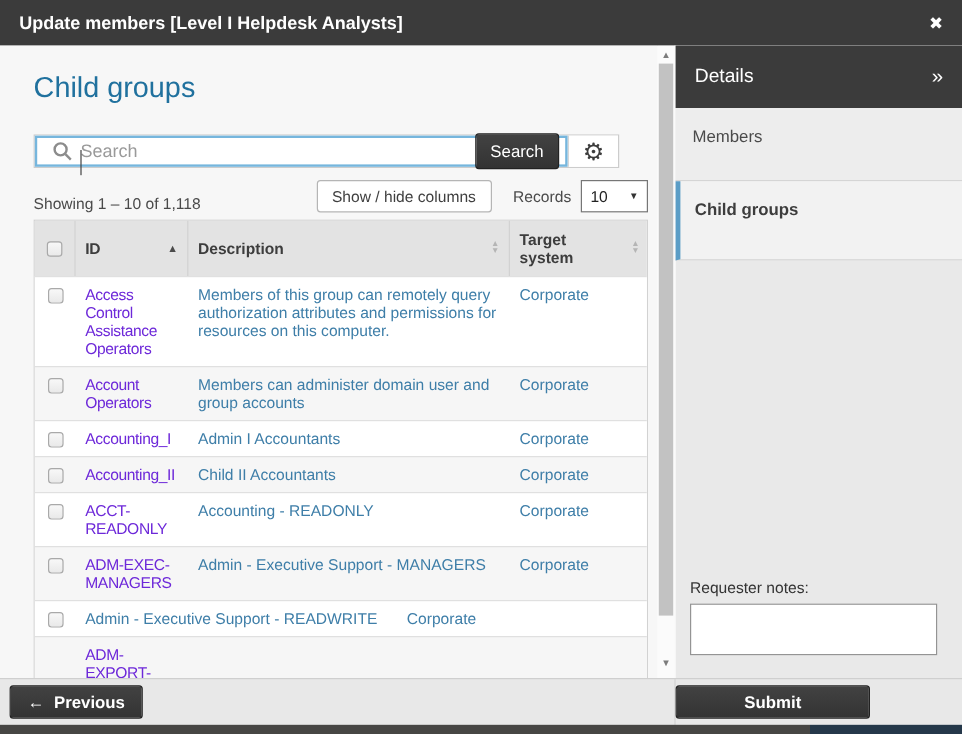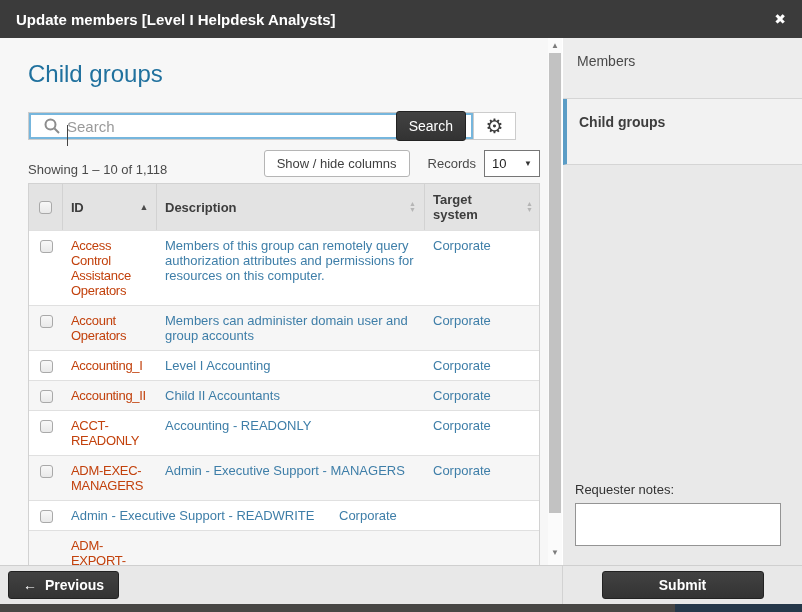--- a/index.html
+++ b/index.html
@@ -41,21 +41,21 @@
 
   
   .table { margin-top:6px; width:512px; border:1px solid #d2d2d2; background:#fff; }
   .t-head { display:flex; background:#e3e3e3; }
   .t-head .cell { padding:8px 8px; font-weight:bold; color:#3d3d3d; display:flex; align-items:center; border-right:1px solid #d2d2d2; }
   .t-head .cell:last-child { border-right:none; }
   .t-row { display:flex; border-top:1px solid #e0e0e0; background:#fff; }
   .t-row:nth-child(even) { background:#f6f6f6; }
   .cell { padding:7px 8px; line-height:15px; }
   .col-cb { width:34px; flex:none; display:flex; align-items:flex-start; justify-content:center; padding-top:9px; }
-  .col-id { width:94px; flex:none; letter-spacing:-0.3px; color:#c2410c; }
+  .col-id { width:94px; flex:none; letter-spacing:-0.3px; color:#6d28d9; }
   .col-desc { width:268px; flex:none; }
   .col-target { width:116px; flex:none; }
   .link { color:#3e7ea8; cursor:pointer; text-decoration:none; }
   .checkbox { width:13px; height:13px; border:1px solid #a9a9a9; border-radius:3px; background:linear-gradient(#f8f8f8,#e9e9e9); cursor:pointer; flex:none; }
   .sort-wrap { margin-left:auto; display:flex; flex-direction:column; align-items:center; padding-left:6px; }
   .sort-asc { font-size:9px; color:#4b4b4b; line-height:9px; }
   .sort-both span { display:block; font-size:7px; color:#b5b5b5; line-height:6px; }
 
   
   .vscroll { width:14px; flex:none; background:#fbfbfb; position:relative; }
@@ -71,21 +71,21 @@
   .sb-item { height:61px; padding:15px 14px 0 14px; font-size:14px; color:#4a4a4a; background:#ededed; border-bottom:1px solid #d5d5d5; cursor:pointer; flex:none; }
   .sb-item.active { height:66px; background:#f2f2f2; border-left:4px solid #5b9dc6; padding-left:12px; font-weight:bold; color:#3d3d3d; }
   .sb-spacer { flex:1; }
   .notes { padding:0 22px 16px 12px; }
   .notes label { display:block; font-size:13px; color:#333; margin-bottom:6px; }
   .notes textarea { width:206px; height:43px; border:1px solid #949494; background:#fff; resize:none; font-family:"Liberation Sans", sans-serif; font-size:13px; padding:3px; }
 
   
   .footer { height:39px; flex:none; background:#e8e8e8; border-top:1px solid #cfcfcf; display:flex; }
   .footer-main { width:562px; flex:none; display:flex; align-items:center; padding-left:8px; }
-  .footer-side { flex:1; border-left:1px solid #d2d2d2; display:flex; align-items:center; justify-content:center; }
+  .footer-side { flex:1; border-left:1px solid #d2d2d2; display:flex; align-items:center; }
   .prev-btn { padding:5px 14px; font-weight:bold; display:flex; align-items:center; gap:8px; }
   .prev-btn .arrow { font-size:14px; }
   .submit-btn { width:162px; padding:5px 0; font-weight:bold; text-align:center; }
 
   
   .bottom-strip { height:8px; flex:none; display:flex; }
   .bottom-strip .seg-left { width:675px; background:#47464
 
 4; background:#474644; }
   .bottom-strip .seg-right { flex:1; background:#25384a; }
@@ -182,21 +182,21 @@
     <div class="cell col-target">
       <span class="link c-target">Corporate</span>
     </div>
   </div>
             <div class="t-row">
     <div class="cell col-cb">
       <span class="checkbox"></span>
     </div>
     <div class="cell col-id c-id">Accounting_I</div>
     <div class="cell col-desc">
-      <span class="link c-desc">Level I Accounting</span>
+      <span class="link c-desc">Admin I Accountants</span>
     </div>
     <div class="cell col-target">
       <span class="link c-target">Corporate</span>
     </div>
   </div>
             <div class="t-row">
     <div class="cell col-cb">
       <span class="checkbox"></span>
     </div>
     <div class="cell col-id c-id">Accounting_II</div>
@@ -258,20 +258,24 @@
       </div>
     </div>
 
     <div class="vscroll">
       <span class="arr up">▲</span>
       <span class="thumb"></span>
       <span class="arr down">▼</span>
     </div>
 
     <div class="sidebar">
+      <div class="sb-header">
+        <span>Details</span>
+        <span class="chev">»</span>
+      </div>
       <div class="sb-item">Members</div>
       <div class="sb-item active">Child groups</div>
       <div class="sb-spacer"></div>
       <div class="notes">
         <label>Requester notes:</label>
         <textarea style=""></textarea>
       </div>
     </div>
   </div>
 

